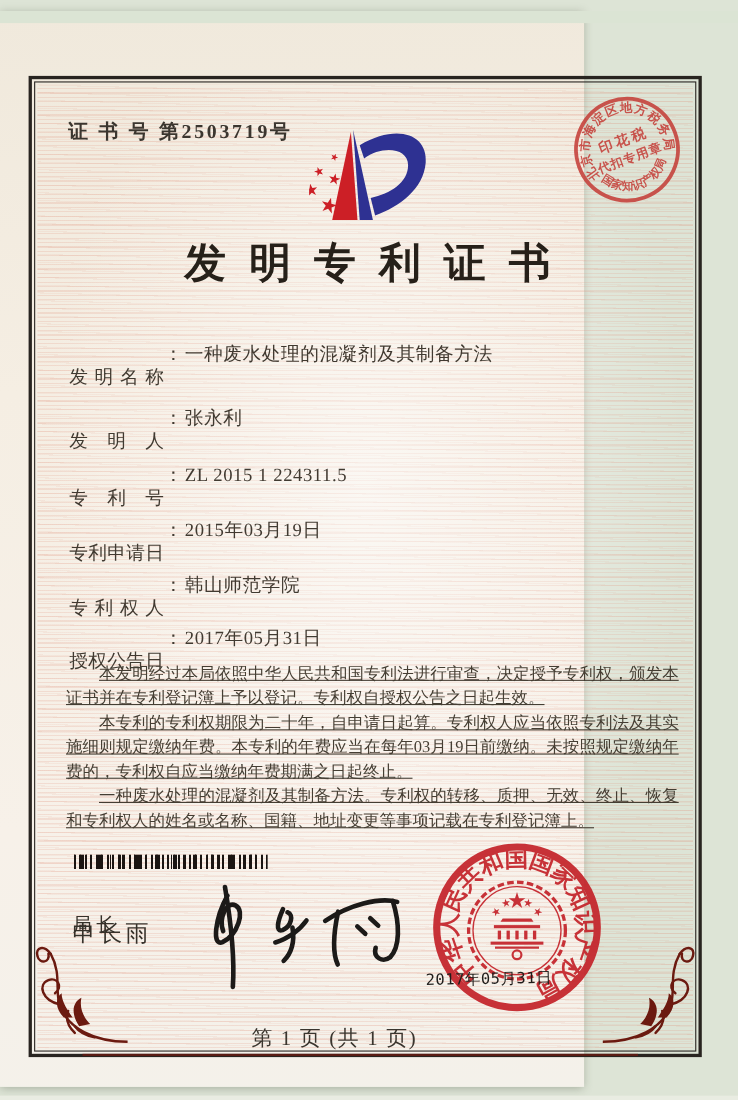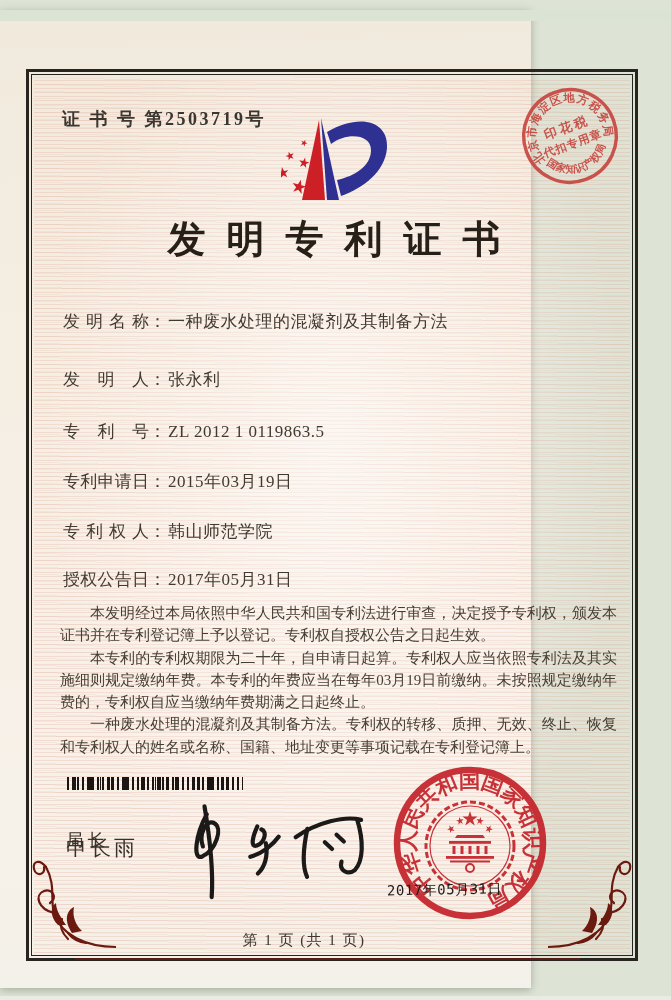--- a/index.html
+++ b/index.html
@@ -41,29 +41,29 @@
 
   .title{
     position:absolute;left:60px;top:204px;width:548px;
     text-align:center;font-size:38px;font-weight:bold;
     letter-spacing:21px;text-indent:21px;color:#262019;
   }
 
   .field{position:absolute;left:63px;font-size:17px;color:#413a31;white-space:nowrap;}
   .field .lbl{
     display:inline-block;width:86px;vertical-align:top;
-    text-align:justify;text-align-last:justify;
+    text-align:justify;text-align-last:justify;margin-top:21px;
   }
   .field .colon{display:inline-block;margin:0 2px 0 0;}
   .field .val{letter-spacing:.5px;}
   .f1{top:300px;} .f2{top:358px;} .f3{top:410px;} .f4{top:460px;} .f5{top:510px;font-family:Liberation Serif, serif;} .f6{top:558px;}
 
   .body-text{
     position:absolute;left:60px;top:592px;width:557px;
-    font-size:15px;line-height:22.3px;color:#453e33;text-align:justify;
+    font-size:15px;line-height:22.3px;color:#453e33;text-align:justify;text-decoration:underline;
   }
   .body-text p{margin:0;text-indent:2em;}
 
   .barcode{
     position:absolute;left:67px;top:767px;width:176px;height:13px;
     background-image:
       repeating-linear-gradient(90deg,#1a1512 0px,#1a1512 2px,rgba(0,0,0,0) 2px,rgba(0,0,0,0) 5px),
       repeating-linear-gradient(90deg,#1a1512 0px,#1a1512 1px,rgba(0,0,0,0) 1px,rgba(0,0,0,0) 11px),
       repeating-linear-gradient(90deg,rgba(0,0,0,0) 0px,rgba(0,0,0,0) 6px,#1a1512 6px,#1a1512 9px,rgba(0,0,0,0) 9px,rgba(0,0,0,0) 17px);
   }
@@ -89,21 +89,21 @@
 
   .ornament{position:absolute;top:845px;width:92px;height:102px;}
   .orn-right{left:548px;}
   .orn-left{left:24px;transform:scaleX(-1);}
   .orn-stroke{stroke:var(--ornament-red,#6b1a10);fill:none;stroke-width:2.2;stroke-linecap:round;}
   .orn-fill{fill:var(--ornament-red,#6b1a10);}
   .orn-line{position:absolute;left:75px;top:948px;width:505px;height:2px;background:var(--ornament-red,#6b1a10);opacity:.75;}
 
   .footer{
     position:absolute;left:64px;top:921px;width:480px;text-align:center;
-    font-size:15px;letter-spacing:1.5px;color:#3a352e;
+    font-size:19px;letter-spacing:1.5px;color:#3a352e;
   }
 </style>
 </head>
 <body>
 
 <div class="paper">
   <div class="scan-edge-top"></div>
 
   <div class="frame">
     <div class="guilloche"></div>
@@ -128,21 +128,21 @@
 
   <div class="title">发明专利证书</div>
 
   <div class="field f1">
     <span class="lbl">发明名称</span><span class="colon">：</span><span class="val">一种废水处理的混凝剂及其制备方法</span>
   </div>
   <div class="field f2">
     <span class="lbl">发明人</span><span class="colon">：</span><span class="val">张永利</span>
   </div>
   <div class="field f3">
-    <span class="lbl">专利号</span><span class="colon">：</span><span class="val">ZL 2012 1 0119863.5</span>
+    <span class="lbl">专利号</span><span class="colon">：</span><span class="val">ZL 2015 1 224311.5</span>
   </div>
   <div class="field f4">
     <span class="lbl">专利申请日</span><span class="colon">：</span><span class="val">2015年03月19日</span>
   </div>
   <div class="field f5">
     <span class="lbl">专利权人</span><span class="colon">：</span><span class="val">韩山师范学院</span>
   </div>
   <div class="field f6">
     <span class="lbl">授权公告日</span><span class="colon">：</span><span class="val">2017年05月31日</span>
   </div>

